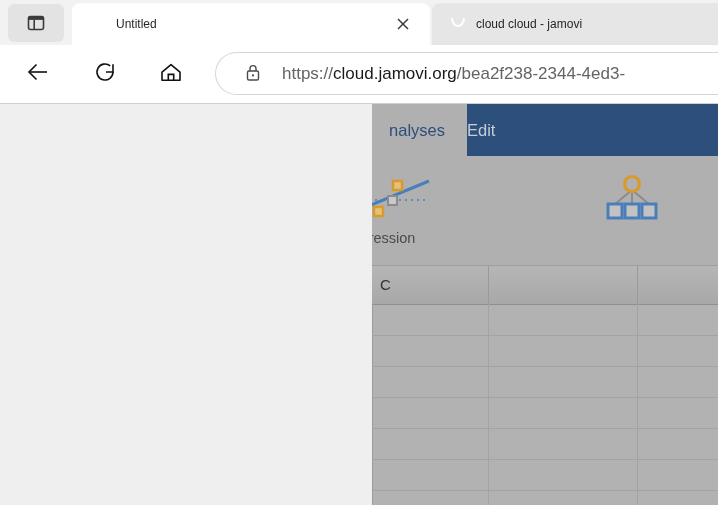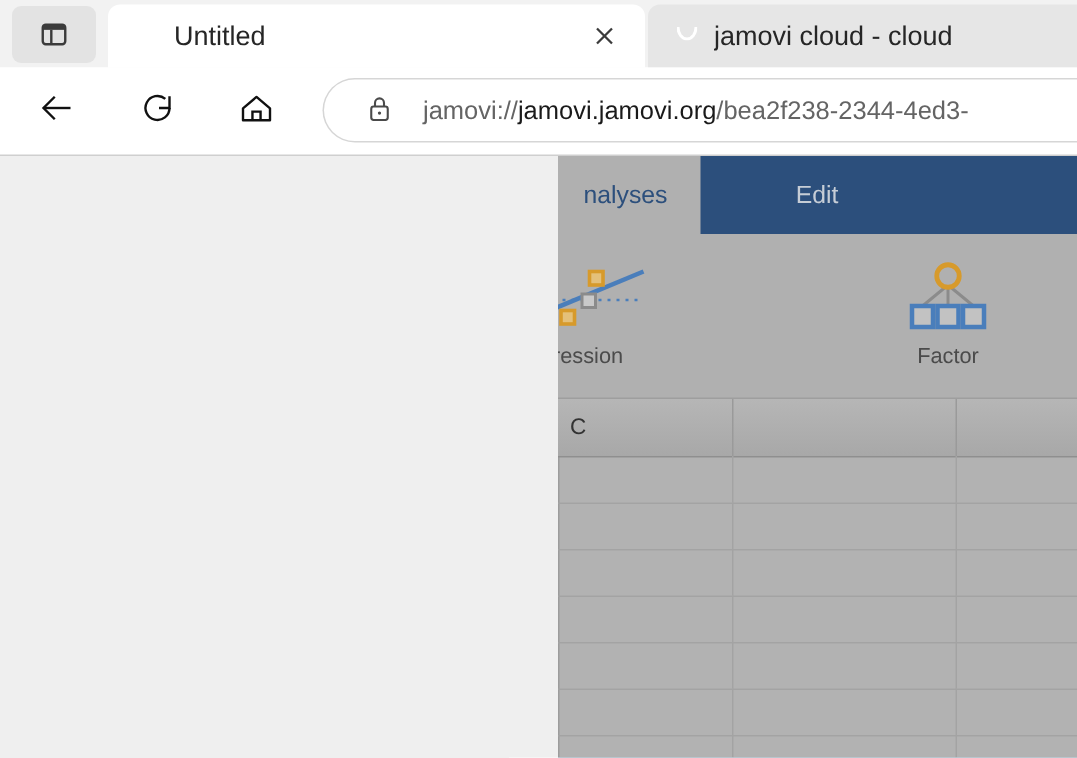--- a/index.html
+++ b/index.html
@@ -63,21 +63,21 @@
     position: absolute;
     left: 14px; top: 11px;
     width: 20px; height: 20px;
   }
   .tab-title {
     position: absolute;
     left: 44px;
     top: 0;
     height: 42px;
     line-height: 42px;
-    font-size: 18px;
+    font-size: 12px;
     color: #262626;
     white-space: nowrap;
     overflow: hidden;
   }
   .tab-close {
     position: absolute;
     right: 16px; top: 10px;
     width: 22px; height: 22px;
     display: flex; align-items: center; justify-content: center;
   }
@@ -169,21 +169,21 @@
     left: 0; top: 0;
     width: 346px; height: 52px;
     background: #2c4f7c;
   }
   .ribbon-tab {
     position: absolute;
     top: 0;
     height: 52px;
     line-height: 52px;
     font-size: 16.5px;
-    text-align: right;
+    text-align: left;
     color: #c6cdd6;
     white-space: nowrap;
   }
   .ribbon-tab.selected {
     background: #b0b0b0;
     color: #2c4f7c;
   }
   .tab-analyses {
     left: -72px;
     width: 167px;
@@ -304,21 +304,21 @@
           <line x1="2" y1="2" x2="12" y2="12" stroke="#3b3b3b" stroke-width="1.5"></line>
           <line x1="12" y1="2" x2="2" y2="12" stroke="#3b3b3b" stroke-width="1.5"></line>
         </svg>
       </span>
     </div>
 
     <div class="tab inactive">
       <span class="tab-favicon">
         <span class="jam-favicon"></span>
       </span>
-      <span class="tab-title">jamovi cloud - cloud</span>
+      <span class="tab-title">cloud cloud - jamovi</span>
     </div>
   </div>
 
   <div class="toolbar">
 
     <div class="nav-btn nav-back">
       <span>
         <svg width="24" height="24" viewBox="0 0 24 24">
           <line x1="3.5" y1="12" x2="21" y2="12" stroke="#111" stroke-width="1.6"></line>
           <polyline points="10.5,4.5 3,12 10.5,19.5" fill="none" stroke="#111" stroke-width="1.6"></polyline>
@@ -345,21 +345,21 @@
     </div>
 
     <div class="omnibox" title="Search or enter web address">
       <span class="lock-icon">
         <svg width="18" height="20" viewBox="0 0 18 20">
           <rect x="3.5" y="8" width="11" height="9" rx="1.6" fill="none" stroke="#4a4a4a" stroke-width="1.4"></rect>
           <path d="M6 8 L6 5.6 A3 3 0 0 1 12 5.6 L12 8" fill="none" stroke="#4a4a4a" stroke-width="1.4"></path>
           <circle cx="9" cy="12.4" r="1.1" fill="#4a4a4a"></circle>
         </svg>
       </span>
-      <span class="url-text"><span>jamovi://</span><span class="dom">jamovi.jamovi.org</span><span>/bea2f238-2344-4ed3-</span></span>
+      <span class="url-text"><span>https://</span><span class="dom">cloud.jamovi.org</span><span>/bea2f238-2344-4ed3-</span></span>
     </div>
   </div>
 
   <div class="page">
 
     <div class="jamovi">
 
       <div class="ribbon-tabbar">
         <div class="ribbon-tab tab-analyses selected">nalyses</div>
         <div class="ribbon-tab tab-edit">Edit</div>
@@ -387,21 +387,20 @@
             <svg width="54" height="50" viewBox="0 0 54 50">
               <line x1="27" y1="17" x2="10" y2="31" stroke="#8b8b8b" stroke-width="2"></line>
               <line x1="27" y1="17" x2="27" y2="31" stroke="#8b8b8b" stroke-width="2"></line>
               <line x1="27" y1="17" x2="44" y2="31" stroke="#8b8b8b" stroke-width="2"></line>
               <circle cx="27" cy="11" r="7.5" fill="#b0b0b0" stroke="#d79a2b" stroke-width="3.2"></circle>
               <rect x="3" y="31" width="14" height="14" fill="#c2c2c2" stroke="#4a7ebb" stroke-width="3"></rect>
               <rect x="20" y="31" width="14" height="14" fill="#c2c2c2" stroke="#4a7ebb" stroke-width="3"></rect>
               <rect x="37" y="31" width="14" height="14" fill="#c2c2c2" stroke="#4a7ebb" stroke-width="3"></rect>
             </svg>
           </div>
-          <div class="ri-label">Factor</div>
         </div>
       </div>
 
       <div class="sheet">
         <div class="sheet-leftstrip"></div>
 
         <div class="sheet-headrow">
           <div class="col-head" style="left:0px;width:117px;">C</div>
           <div class="col-head" style="left:117px;width:149px;"></div>
           <div class="col-head" style="left:266px;width:80px;border-right:none;"></div>

